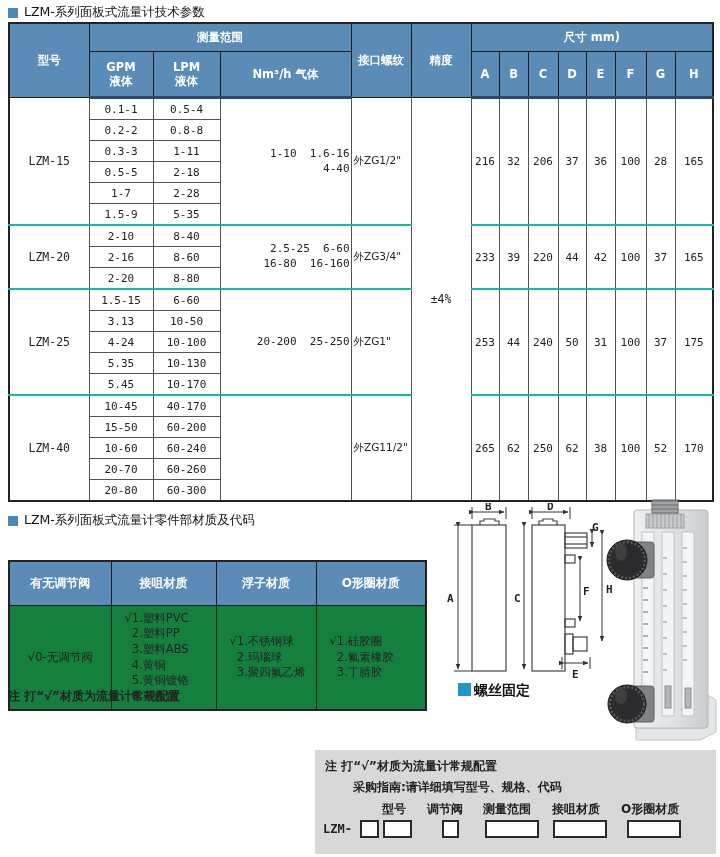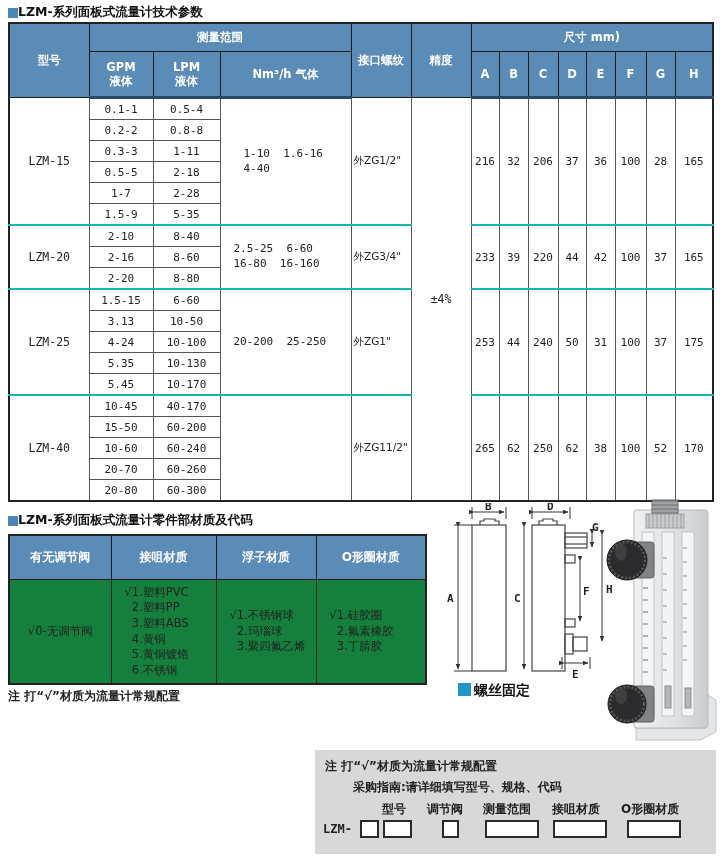--- a/index.html
+++ b/index.html
@@ -1,37 +1,37 @@
 <!DOCTYPE html>
 <html><head>
 <meta charset="utf-8">
 <style>
   html,body{margin:0;padding:0;}
   body{
     width:720px;height:857px;position:relative;background:#fff;
     font-family:"DejaVu Sans",sans-serif;color:#1a1a1a;overflow:hidden;
   }
   .abs{position:absolute;}
-  .sec-title{display:flex;align-items:center;gap:0;font-weight:bold;font-size:12.5px;color:#111;}
+  .sec-title{display:flex;align-items:center;gap:6px;font-weight:normal;font-size:12.5px;color:#111;}
   .sq{width:10px;height:10px;background:#4a86b8;flex:0 0 auto;}
   table{border-collapse:collapse;table-layout:fixed;}
   
   .spec{width:704px;border:2px solid #222;}
   .spec th{
     background:#5b8bb7;color:#fff;font-weight:bold;font-size:11.5px;
     border:1px solid #1d1d1d;padding:0 1px;white-space:pre-line;line-height:1.25;
   }
   .spec tr.h1 th{height:27px;}
   .spec tr.h2 th{height:44px;border-bottom:3px solid #2b4a6b;}
   .spec td{
     border:1px solid #555;font-family:"DejaVu Sans Mono",monospace;font-size:11px;
     text-align:center;height:20px;padding:0 1px;color:#222;background:#fff;
   }
   .spec tr.gsep td{border-top:2px solid #14b8a6;}
-  .spec td.gas{white-space:pre;text-align:left;padding-left:13px;line-height:1.35;}
+  .spec td.gas{white-space:pre;text-align:right;padding-left:13px;line-height:1.35;}
   .spec td.gas2{padding-left:23px;}
   .spec td.thread{text-align:left;padding-left:2px;font-size:10.5px;font-family:"DejaVu Sans",sans-serif;white-space:nowrap;}
   .spec td.model{font-size:11.5px;}
   .spec td.acc{font-size:11.5px;}
   
   .mat{width:417px;border:2px solid #222;}
   .mat th{background:#5b8bb7;color:#fff;font-weight:bold;font-size:12px;border:1px solid #1d1d1d;height:41px;}
   .mat td{border:1px solid #222;font-size:11.5px;color:#222;height:101px;vertical-align:middle;background:#15803d;}
   .mat td.center{text-align:center;}
   .mat td.list{white-space:pre;text-align:left;padding-left:13px;line-height:1.35;}
@@ -222,21 +222,21 @@
         <td>60-300</td>
       </tr>
   </tbody>
 </table>
 
 <div class="abs sec-title" style="left:8px;top:512px;text-align:center;">
   <span class="sq"></span>
   <span>LZM-系列面板式流量计零件部材质及代码</span>
 </div>
 
-<table class="mat abs" style="left:8px;top:534px;">
+<table class="mat abs" style="left:8px;top:560px;">
   <colgroup>
       <col style="width:102px">
       <col style="width:105px">
       <col style="width:100px">
       <col style="width:110px">
     </colgroup>
   <tbody>
       <tr>
     <th>有无调节阀</th>
     <th>接咀材质</th>

